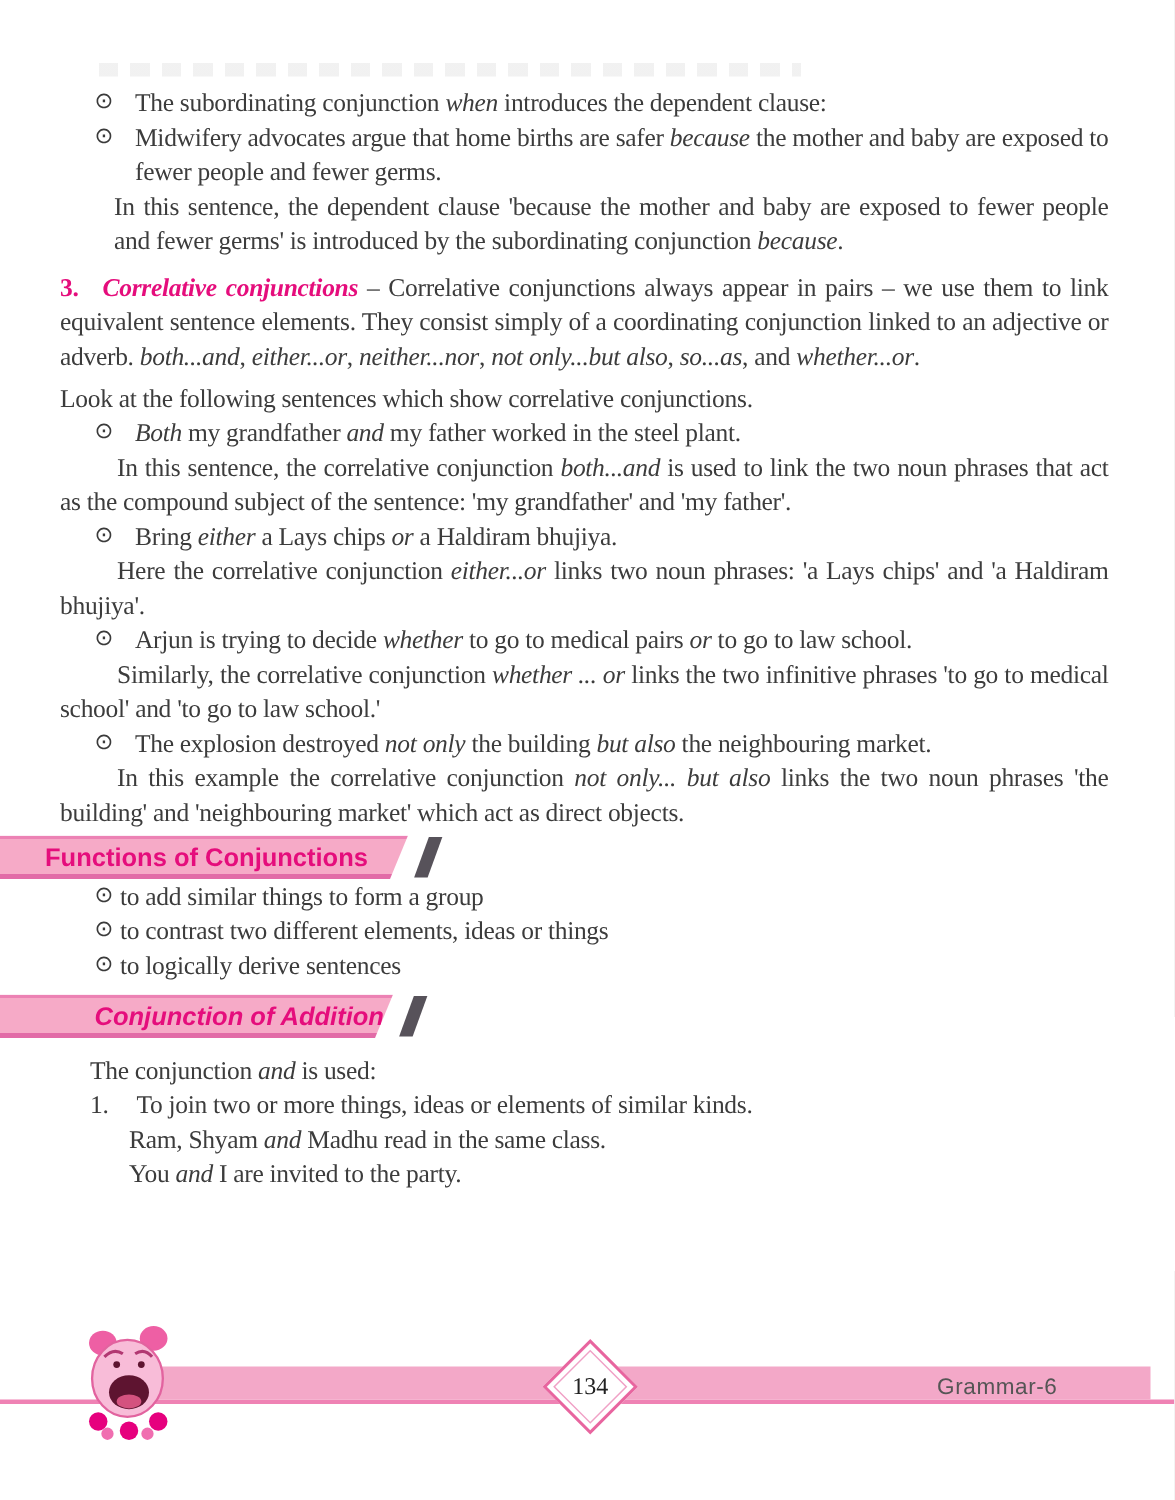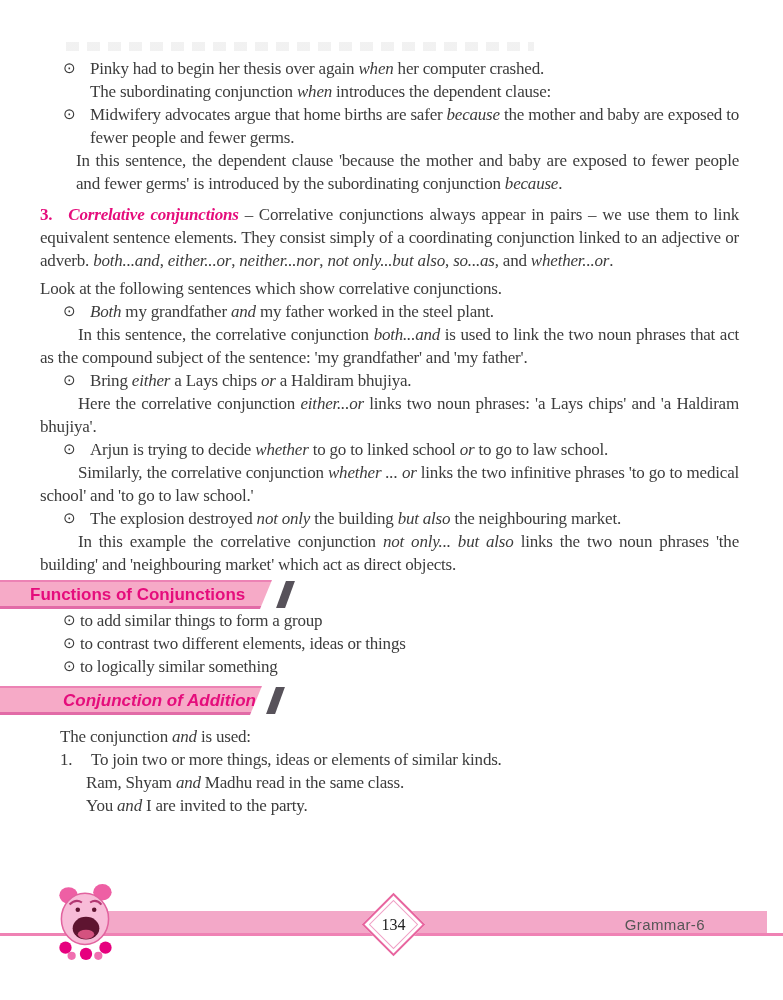--- a/index.html
+++ b/index.html
@@ -71,21 +71,20 @@
 <body>
 
 <div class="page">
   <div class="bleed"></div>
 
   <main class="content">
 
     <div class="bullet">
       <span class="mark">⊙</span>
       <div class="bt">
-        <p><span>Pinky had to begin her thesis over again </span><span class="it">when</span><span> her computer crashed.</span></p>
         <p><span>The subordinating conjunction </span><span class="it">when</span><span> introduces the dependent clause:</span></p>
       </div>
     </div>
 
     <div class="bullet">
       <span class="mark">⊙</span>
       <div class="bt">
         <p><span>Midwifery advocates argue that home births are safer </span><span class="it">because</span><span> the mother and baby are exposed to fewer people and fewer germs.</span></p>
       </div>
     </div>
@@ -107,21 +106,21 @@
       <span class="mark">⊙</span>
       <div class="bt">
         <p><span>Bring </span><span class="it">either</span><span> a Lays chips </span><span class="it">or</span><span> a Haldiram bhujiya.</span></p>
       </div>
     </div>
     <p class="para indent"><span>Here the correlative conjunction </span><span class="it">either...or</span><span> links two noun phrases: 'a Lays chips' and 'a Haldiram bhujiya'.</span></p>
 
     <div class="bullet">
       <span class="mark">⊙</span>
       <div class="bt">
-        <p><span>Arjun is trying to decide </span><span class="it">whether</span><span> to go to linked school </span><span class="it">or</span><span> to go to law school.</span></p>
+        <p><span>Arjun is trying to decide </span><span class="it">whether</span><span> to go to medical pairs </span><span class="it">or</span><span> to go to law school.</span></p>
       </div>
     </div>
     <p class="para indent"><span>Similarly, the correlative conjunction </span><span class="it">whether ... or</span><span> links the two infinitive phrases 'to go to medical school' and 'to go to law school.'</span></p>
 
     <div class="bullet">
       <span class="mark">⊙</span>
       <div class="bt">
         <p><span>The explosion destroyed </span><span class="it">not only</span><span> the building </span><span class="it">but also</span><span> the neighbouring market.</span></p>
       </div>
     </div>
@@ -143,21 +142,21 @@
     </div>
     <div class="bullet tight">
       <span class="mark">⊙</span>
       <div class="bt">
         <p><span>to contrast two different elements, ideas or things</span></p>
       </div>
     </div>
     <div class="bullet tight">
       <span class="mark">⊙</span>
       <div class="bt">
-        <p><span>to logically similar something</span></p>
+        <p><span>to logically derive sentences</span></p>
       </div>
     </div>
 
     <div class="banner-wrap b2 bw-m2">
       <div class="banner">
         <span>Conjunction of Addition</span>
       </div>
       <div class="slash"></div>
     </div>
 

